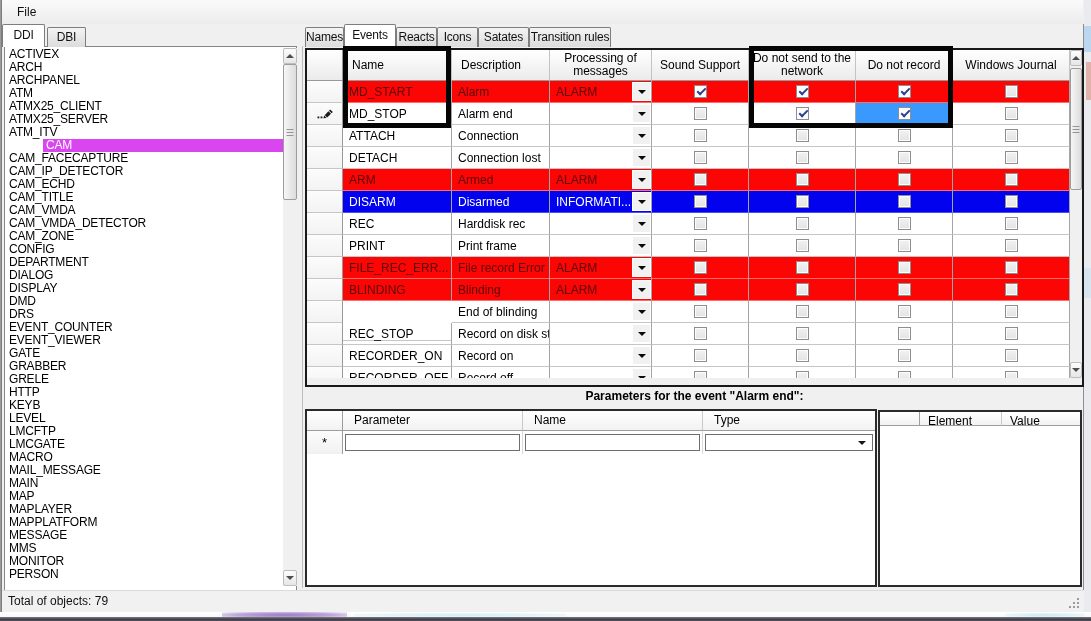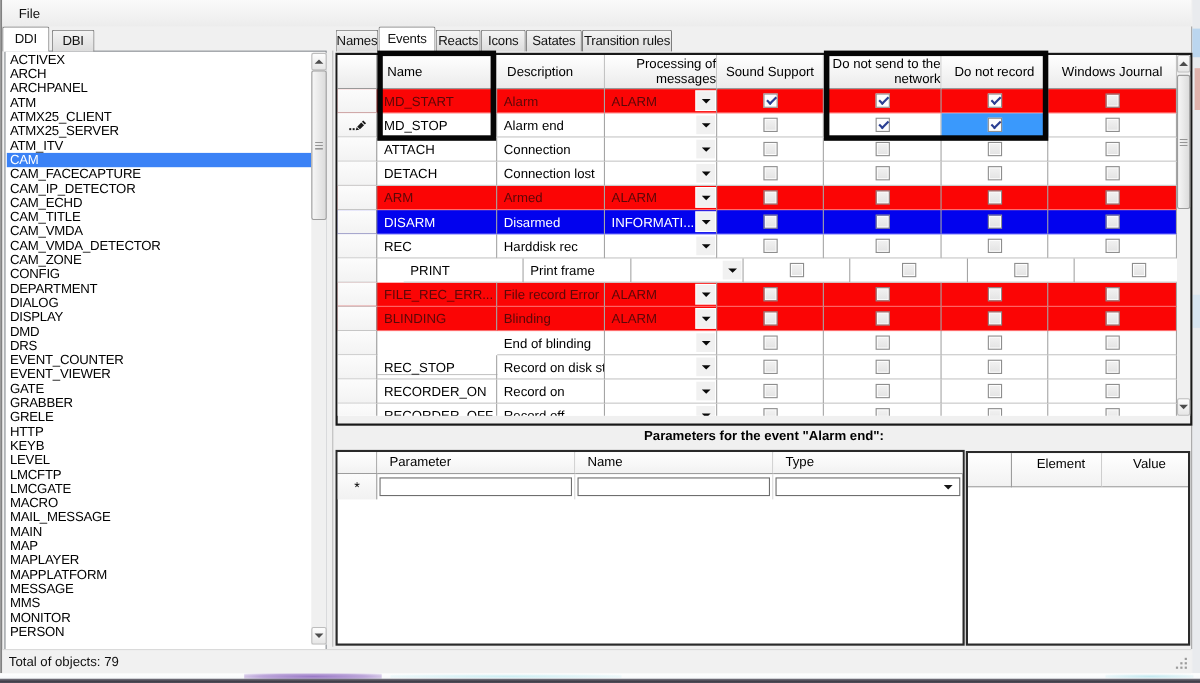--- a/index.html
+++ b/index.html
@@ -54,21 +54,21 @@
   .tab-icons  { left:437px; top:27px; width:41px; height:20px; line-height:18px; }
   .tab-satates{ left:478px; top:27px; width:51px; height:20px; line-height:18px; }
   .tab-trules { left:529px; top:27px; width:82px; height:20px; line-height:18px; }
   .tabpage-edge-l { position:absolute; left:302px; top:46px; width:1px; height:542px; background:#bcbcbc; }
 
   
   .listbox { position:absolute; left:4px; top:46px; width:293px; height:556px;
     background:#fff; border:1px solid #82878c; }
   .list-items { position:absolute; left:1px; top:1px; width:277px; height:538px; overflow:hidden; }
   .list-item { height:13px; line-height:13px; padding-left:3px; white-space:nowrap; color:#000; letter-spacing:-0.2px; }
-  .list-item.selected { background:#3b82f6; color:#fff; }
+  .list-item.selected { background:#d946ef; color:#fff;margin-left:37px; }
 
   
   .vscroll { position:absolute; background:#f0f0f0; }
   .vscroll .sb-btn { position:absolute; left:0; width:100%; height:16px;
     background:linear-gradient(#fdfdfd,#e6e6e6); border:1px solid #bdbdbd; border-radius:2px;
     display:flex; align-items:center; justify-content:center; }
   .vscroll .sb-btn.up { top:0; }
   .vscroll .sb-btn.down { bottom:0; }
   .arr-up { width:0; height:0; border-left:4px solid transparent; border-right:4px solid transparent;
     border-bottom:4px solid #4d4d4d; }
@@ -85,21 +85,21 @@
   .statusbar .status-text { position:absolute; left:6px; top:0; line-height:21px; color:#111; }
   .size-grip { position:absolute; right:3px; bottom:3px; width:12px; height:12px; }
 
   
   .grid { position:absolute; left:305px; top:48px; width:779px; height:339px;
     border:2px solid #191919; background:#f0f0f0; }
   .grid-viewport { position:absolute; left:0; top:0; width:763px; height:328px; overflow:hidden; background:#fff; }
   .grid-header { display:flex; height:31px; }
   .gh-cell { flex:none; background:linear-gradient(#ffffff,#ebebeb);
     border-right:1px solid #c3c3c3; border-bottom:1px solid #989898;
-    display:flex; align-items:center; justify-content:center; text-align:right;
+    display:flex; align-items:center; justify-content:center; text-align:center;
     line-height:13px; overflow:hidden; color:#000; }
   .gh-cell.al { justify-content:flex-start; text-align:left; padding-left:9px; }
   .grid-row { display:flex; height:22px; background:#fff; }
   .g-cell { flex:none; border-right:1px solid #a5a5a5; border-bottom:1px solid #c6c6c6;
     position:relative; display:flex; align-items:center; overflow:hidden; white-space:nowrap; }
   .g-cell.txt { padding-left:6px; }
   .g-cell.ctr { justify-content:center; }
   .rowhdr { background:linear-gradient(#fcfcfc,#f3f3f3); border-right:1px solid #989898; }
   .grid-row.red  { background:#fb0505; color:#5a0808; }
   .grid-row.red .g-cell { border-bottom-color:#ff6b6b; }
@@ -139,21 +139,21 @@
   .ptable .nr-cell { flex:none; position:relative; border-right:1px solid #d9d9d9; }
   .ptable .nr-hdr { background:linear-gradient(#fcfcfc,#f1f1f1); border-right:1px solid #9d9d9d;
     text-align:center; line-height:23px; font-size:13px; }
   .inbox { position:absolute; left:2px; right:2px; top:3px; bottom:3px;
     border:1px solid #6e6e6e; background:#fff; }
   .nr-combo-arrow { position:absolute; right:9px; top:10px; width:0; height:0;
     border-left:4px solid transparent; border-right:4px solid transparent; border-top:4px solid #161616; }
 
   .etable { position:absolute; left:878px; top:410px; width:204px; height:177px;
     background:#fff; border:2px solid #2a2a2a; }
-  .etable .thead { display:flex; height:31px;text-align:center; }
+  .etable .thead { display:flex; height:14px; }
   .etable .th { flex:none; background:linear-gradient(#ffffff,#f2f2f2);
     border-right:1px solid #c9c9c9; border-bottom:1px solid #9d9d9d;
     line-height:18px; padding-left:8px; overflow:hidden; }
 </style>
 </head>
 <body>
 
 <div class="win-left-border"></div>
 <div class="win-right-line"></div>
 <div class="win-right-zone">
@@ -435,21 +435,21 @@
           </div>
           <div class="g-cell ctr" style="width: 97px;">
             <div class="checkbox"></div>
           </div>
           <div class="g-cell ctr" style="width: 117px;">
             <div class="checkbox"></div>
           </div>
         </div>
         <div class="grid-row">
           <div class="g-cell ctr rowhdr" style="width: 36px;"></div>
-          <div class="g-cell txt" style="width: 109px; margin-left: 24px;">PRINT</div>
+          <div class="g-cell txt" style="width: 109px;">PRINT</div>
           <div class="g-cell txt" style="width: 98px;">Print frame</div>
           <div class="g-cell txt" style="width: 102px;">
             <span></span>
             <div class="combo-btn">
               <div class="tri-down"></div>
             </div>
           </div>
           <div class="g-cell ctr" style="width: 97px;">
             <div class="checkbox"></div>
           </div>

